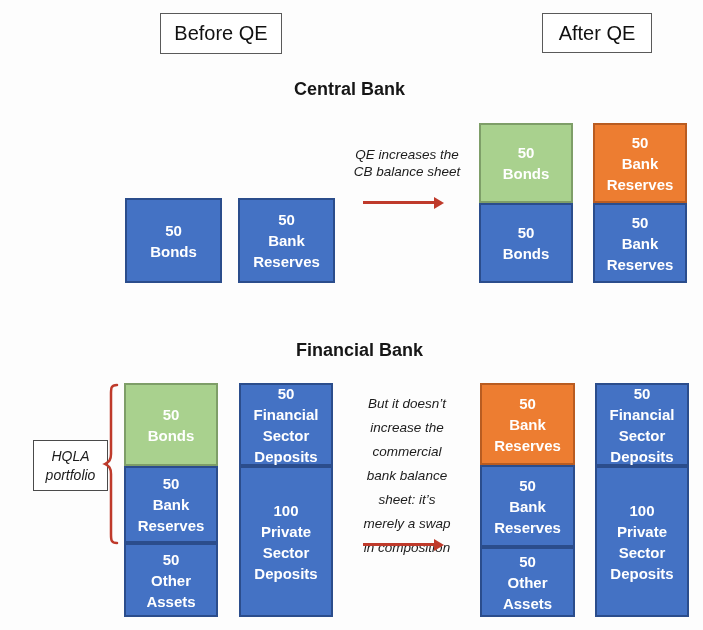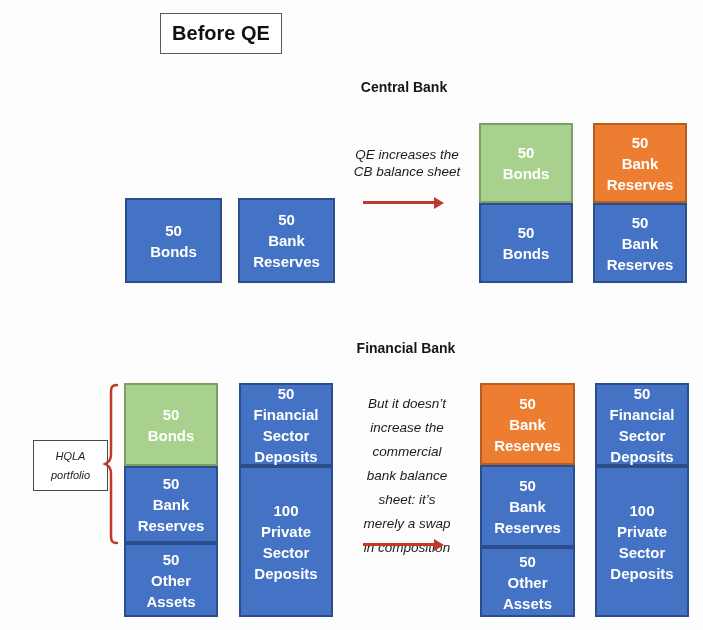--- a/index.html
+++ b/index.html
@@ -8,26 +8,25 @@
     width:703px;height:630px;
     background:#fdfdfd;
     font-family:"Liberation Sans", sans-serif;
     overflow:hidden;
   }
   .hdr-box{
     position:absolute;
     border:1.5px solid #5a5a5a;
     background:#ffffff;
     display:flex;align-items:center;justify-content:center;
-    font-weight:bold;font-size:20px;color:#111;
+    font-weight:normal;font-size:20px;color:#111;
   }
   .section-title{
     position:absolute;
-    text-align:center;
-    font-weight:bold;font-size:14px;color:#161616;
+    font-weight:bold;font-size:18px;color:#161616;
   }
   .bx{
     position:absolute;
     display:flex;flex-direction:column;align-items:center;justify-content:center;
     text-align:center;color:#ffffff;
     line-height:21px;font-size:15px;
   }
   .bx .v{font-weight:bold;white-space:pre-line;}
   .bx .l{font-weight:600;white-space:pre-line;}
   .bx.blue{background:#4472c4;border:2px solid #2b4d8c;}
@@ -44,32 +43,35 @@
   .arrow::after{
     content:'';position:absolute;right:-9px;top:-4.5px;
     border-left:10px solid #bf3a2b;
     border-top:6px solid transparent;
     border-bottom:6px solid transparent;
   }
   .hqla-box{
     position:absolute;
     border:1.5px solid #4a4a4a;background:#ffffff;
     display:flex;align-items:center;justify-content:center;
-    font-style:italic;font-size:11px;line-height:19px;
+    font-style:italic;font-size:14px;line-height:19px;
     color:#1c1c1c;text-align:center;white-space:pre-line;
   }
   .brace{position:absolute;}
 </style>
 </head>
 <body>
 
 <div class="canvas">
 
   <div class="hdr-box" style="left:160px;top:13px;width:120px;height:39px;">
     <span>Before QE</span>
+  </div>
+  <div class="hdr-box" style="left:542px;top:13px;width:108px;height:38px;">
+    <span>After QE</span>
   </div>
 
   <div class="section-title" style="left:294px;top:79px;width:220px;">Central Bank</div>
 
   <div class="bx blue" style="left:125px;top:198px;width:93px;height:81px;">
     <div class="v">50</div>
     <div class="l">Bonds</div>
   </div>
   <div class="bx blue" style="left:238px;top:198px;width:93px;height:81px;">
     <div class="v">50</div>

